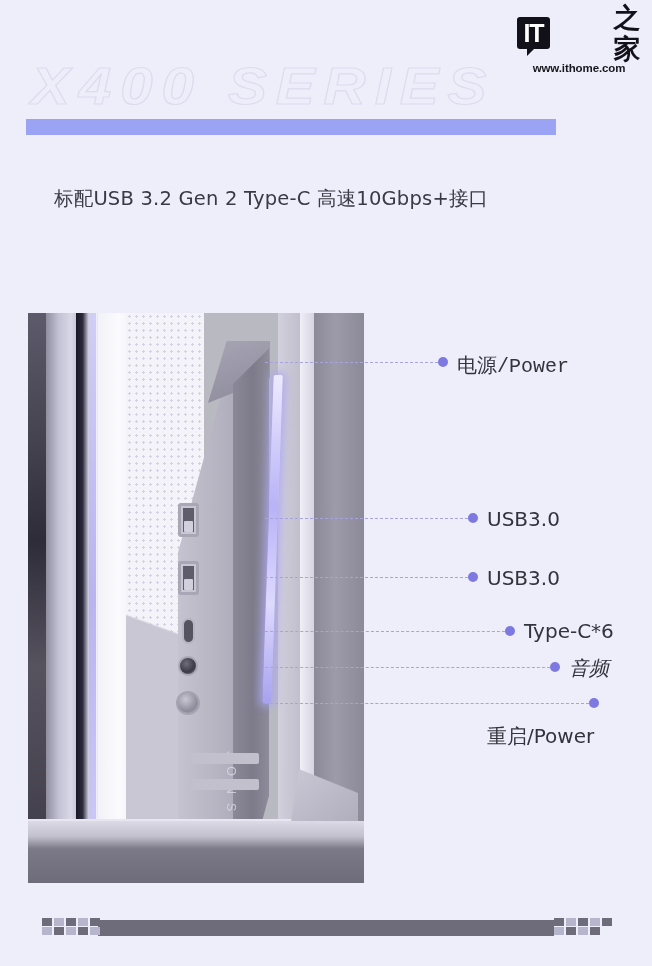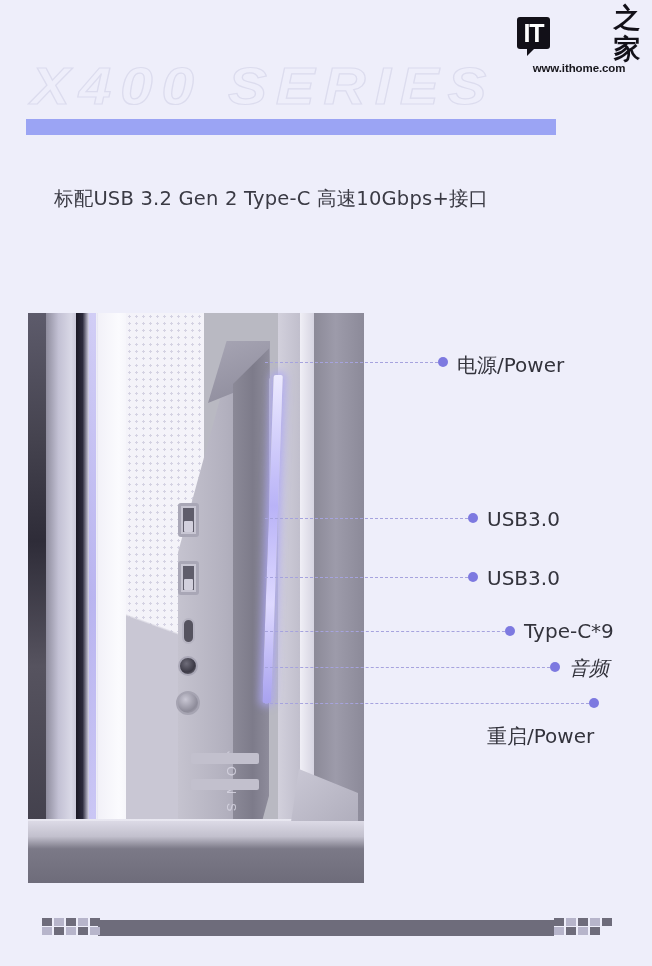--- a/index.html
+++ b/index.html
@@ -243,33 +243,33 @@
 
   <div class="ph-base-shelf"></div>
   <div class="ph-foot"></div>
   <div class="ph-base"></div>
 </div>
 
 <div>
 
   <div class="callout-line" style="left:265px; top:362px; width:178px;"></div>
   <div class="callout-dot" style="left:438px; top:357px;"></div>
-  <div class="callout-label" style="left:457px; top:352px;">电源/Power</div>
+  <div class="callout-label" style="left:457px; top:352px;font-family:Liberation Mono, monospace;">电源/Power</div>
 
   <div class="callout-line" style="left:265px; top:518px; width:208px;"></div>
   <div class="callout-dot" style="left:468px; top:513px;"></div>
   <div class="callout-label" style="left:487px; top:507px;">USB3.0</div>
 
   <div class="callout-line" style="left:265px; top:577px; width:208px;"></div>
   <div class="callout-dot" style="left:468px; top:572px;"></div>
   <div class="callout-label" style="left:487px; top:566px;">USB3.0</div>
 
   <div class="callout-line" style="left:265px; top:631px; width:245px;"></div>
   <div class="callout-dot" style="left:505px; top:626px;"></div>
-  <div class="callout-label" style="left:524px; top:619px;">Type-C*9</div>
+  <div class="callout-label" style="left:524px; top:619px;">Type-C*6</div>
 
   <div class="callout-line" style="left:265px; top:667px; width:290px;"></div>
   <div class="callout-dot" style="left:550px; top:662px;"></div>
   <div class="callout-label" style="left:569px; top:655px;font-style:italic;">音频</div>
 
   <div class="callout-line" style="left:265px; top:703px; width:329px;"></div>
   <div class="callout-dot" style="left:589px; top:698px;"></div>
   <div class="callout-label" style="left:487px; top:723px;">重启/Power</div>
 
 </div>

